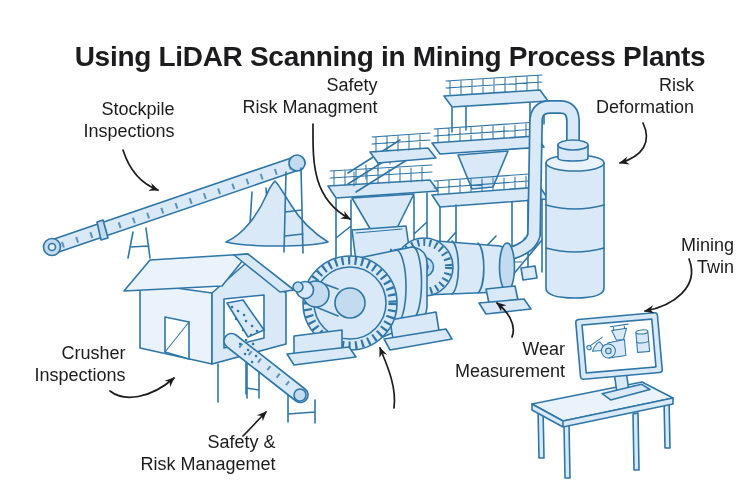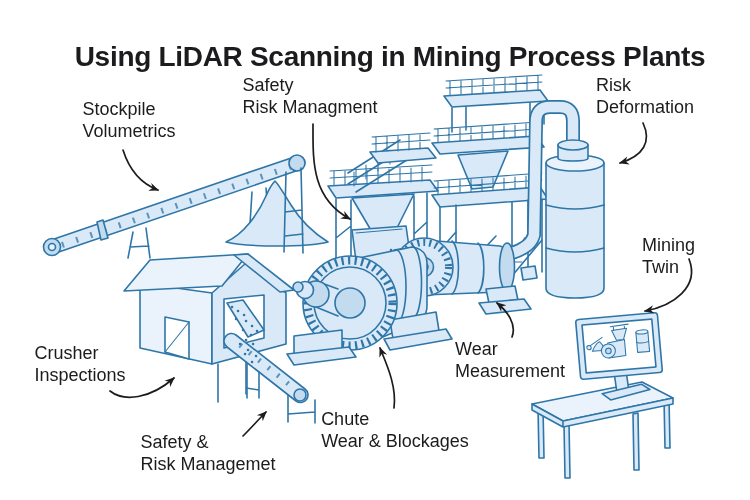--- a/index.html
+++ b/index.html
@@ -4,21 +4,21 @@
 <style>
   :root{
     --outline:#2f76a8; --fill:#d9e9f7; --fill-shade:#c2dbef; --fill-light:#eaf3fb;
     --text:#1c1c1e; --arrow:#1c1c1e; --background:#ffffff;
   }
   html,body{margin:0;padding:0;background:var(--background);}
   .stage{position:relative;width:750px;height:500px;overflow:hidden;background:var(--background);
          font-family:"Liberation Sans",sans-serif;padding-left:30px;}
   .title{position:absolute;left:50%;top:22px;transform:translateX(-50%);white-space:nowrap;
          font-size:28px;font-weight:bold;letter-spacing:-0.3px;color:var(--text);}
-  .label{position:absolute;transform:translateX(-50%);text-align:left;font-size:18px;
+  .label{position:absolute;transform:translateX(-50%);text-align:right;font-size:18px;
          line-height:1.2;color:var(--text);white-space:pre-line;}
   .art{position:absolute;left:0;top:0;width:750px;height:500px;}
   .s{stroke:var(--outline);stroke-width:1.6;fill:none;stroke-linecap:round;stroke-linejoin:round}
   .sf{stroke:var(--outline);stroke-width:1.6;stroke-linecap:round;stroke-linejoin:round}
   .thin{stroke-width:1.05}
   .f1{fill:var(--fill)} .f0{fill:var(--fill-light)} .f2{fill:var(--fill-shade)} .fw{fill:#fff}
   .teeth{stroke:var(--outline);fill:none}
   .dots{stroke:var(--outline);stroke-width:2.5;stroke-linecap:round;fill:none}
   .rungs{stroke:var(--outline);stroke-width:6;fill:none;stroke-dasharray:2 13;opacity:.75}
   .rungs2{stroke:var(--outline);stroke-width:5;fill:none;stroke-dasharray:2 10;opacity:.75}
@@ -182,28 +182,26 @@
       <path class="arrow" marker-end="url(#ah)" d="M110,391 C124,402 150,399 174,378"></path>
       <path class="arrow" marker-end="url(#ah)" d="M243,436 C251,428 259,419 266,412"></path>
       <path class="arrow" marker-end="url(#ah)" d="M394,408 C397,386 386,363 380,348"></path>
       <path class="arrow" marker-end="url(#ah)" d="M512,337 C517,324 507,311 497,303"></path>
     </g>
   </svg>
 
   <h1 class="title">Using LiDAR Scanning in Mining Process Plants</h1>
 
   <div class="label" style="left:129px;top:99px">Stockpile
-Volumetrics</div>
+Inspections</div>
   <div class="label" style="left:310px;top:75px">Safety
 Risk Managment</div>
   <div class="label" style="left:645px;top:75px">Risk
 Deformation</div>
   <div class="label" style="left:688px;top:235px">Mining Twin</div>
   <div class="label" style="left:208px;top:432px">Safety &amp;
 Risk Managemet</div>
   <div class="label" style="left:80px;top:343px">Crusher
 Inspections</div>
-  <div class="label" style="left:395px;top:409px">Chute
-Wear &amp; Blockages</div>
   <div class="label" style="left:510px;top:339px">Wear
 Measurement</div>
 
 </div>
 
 </body></html>

